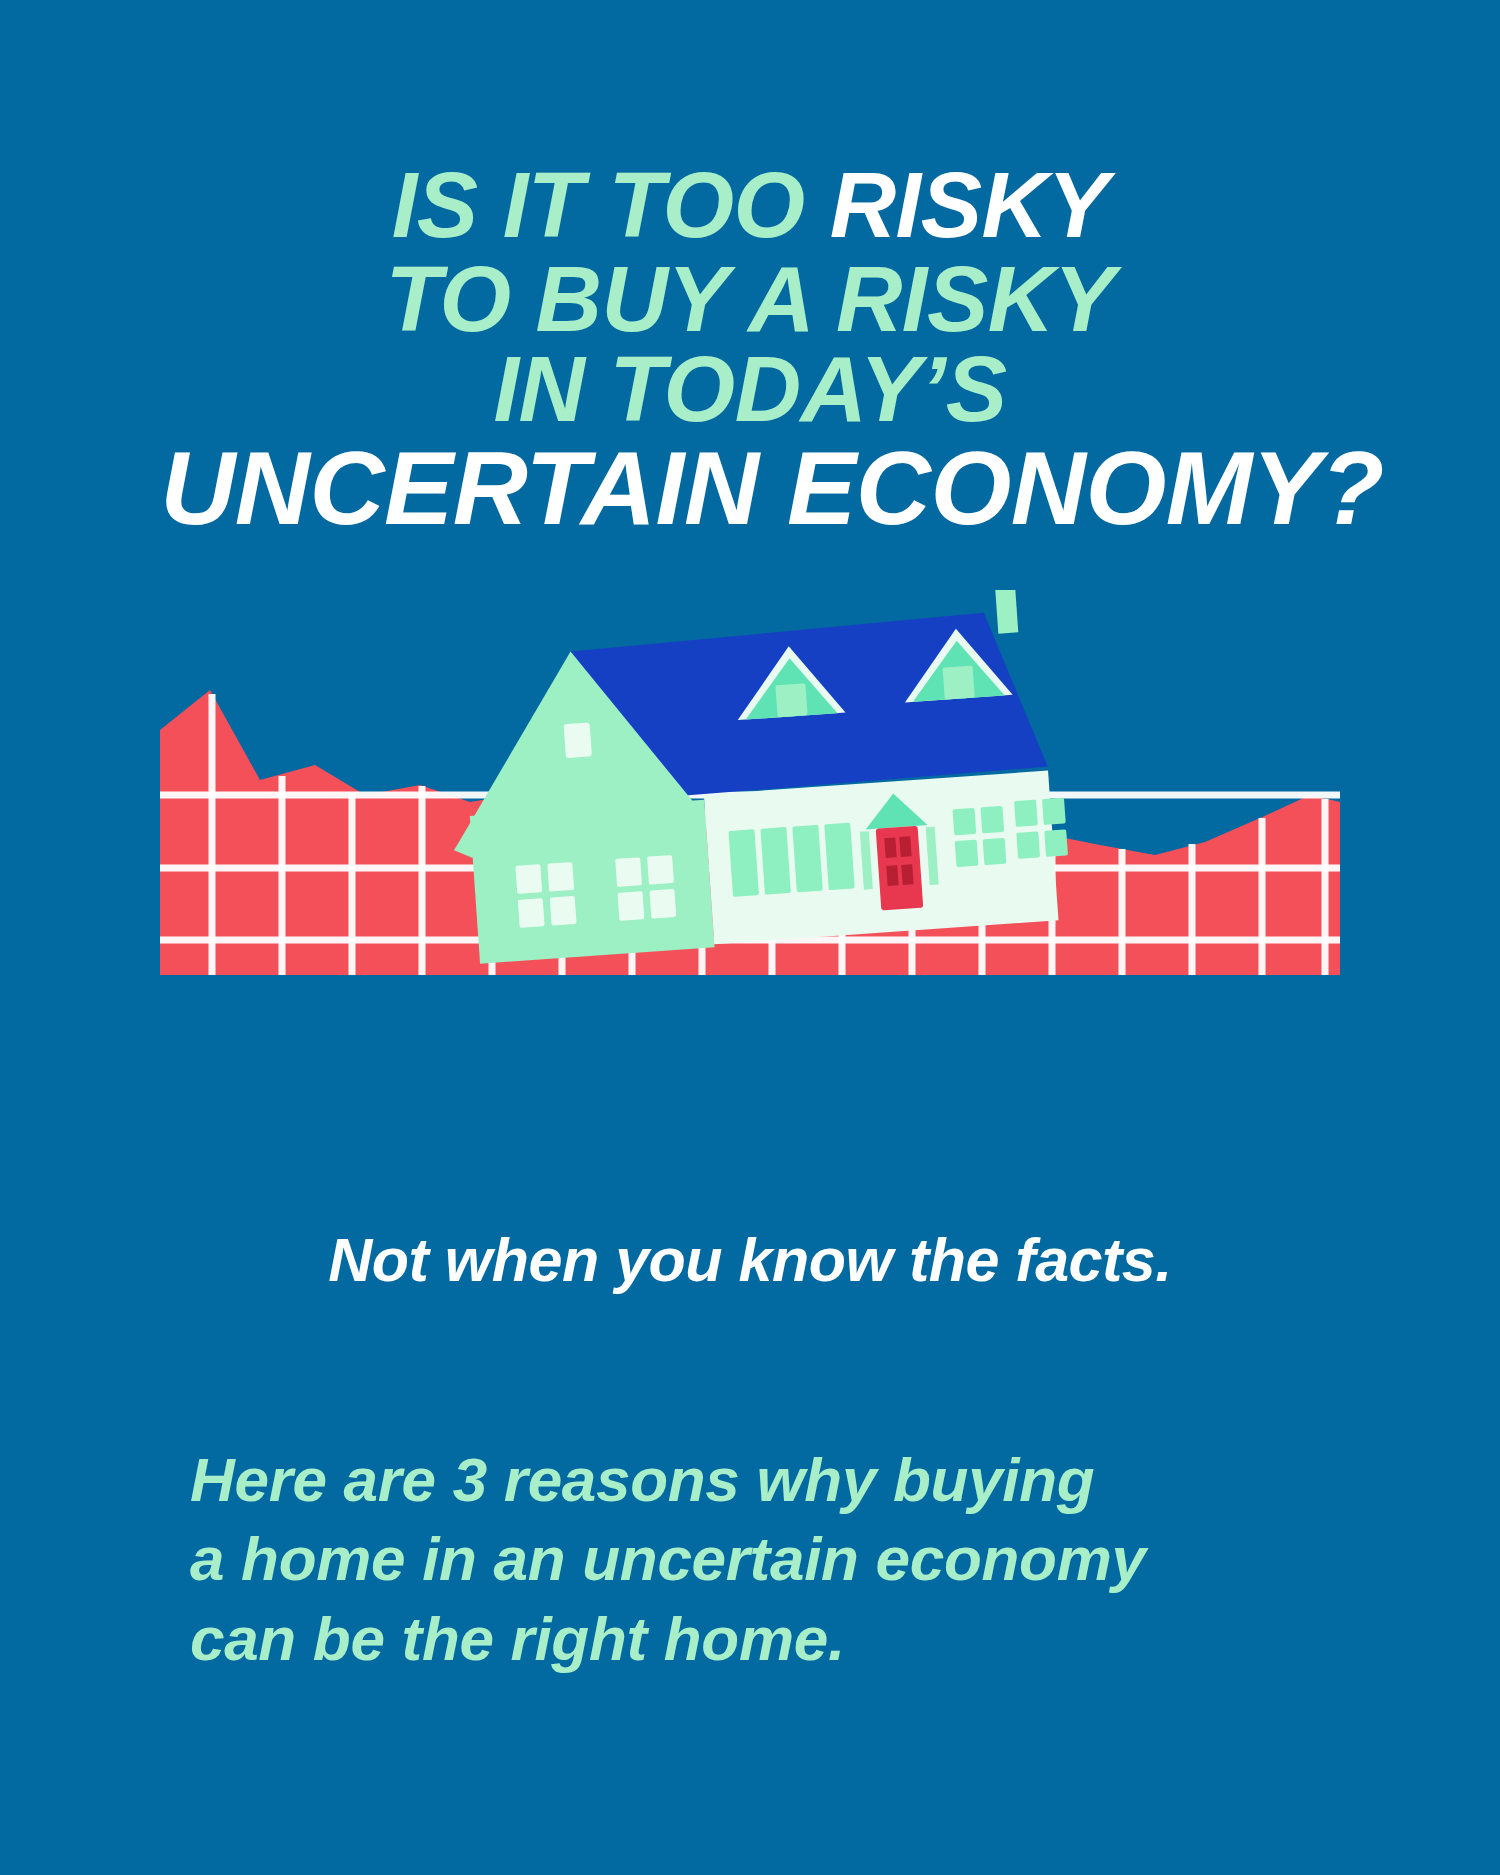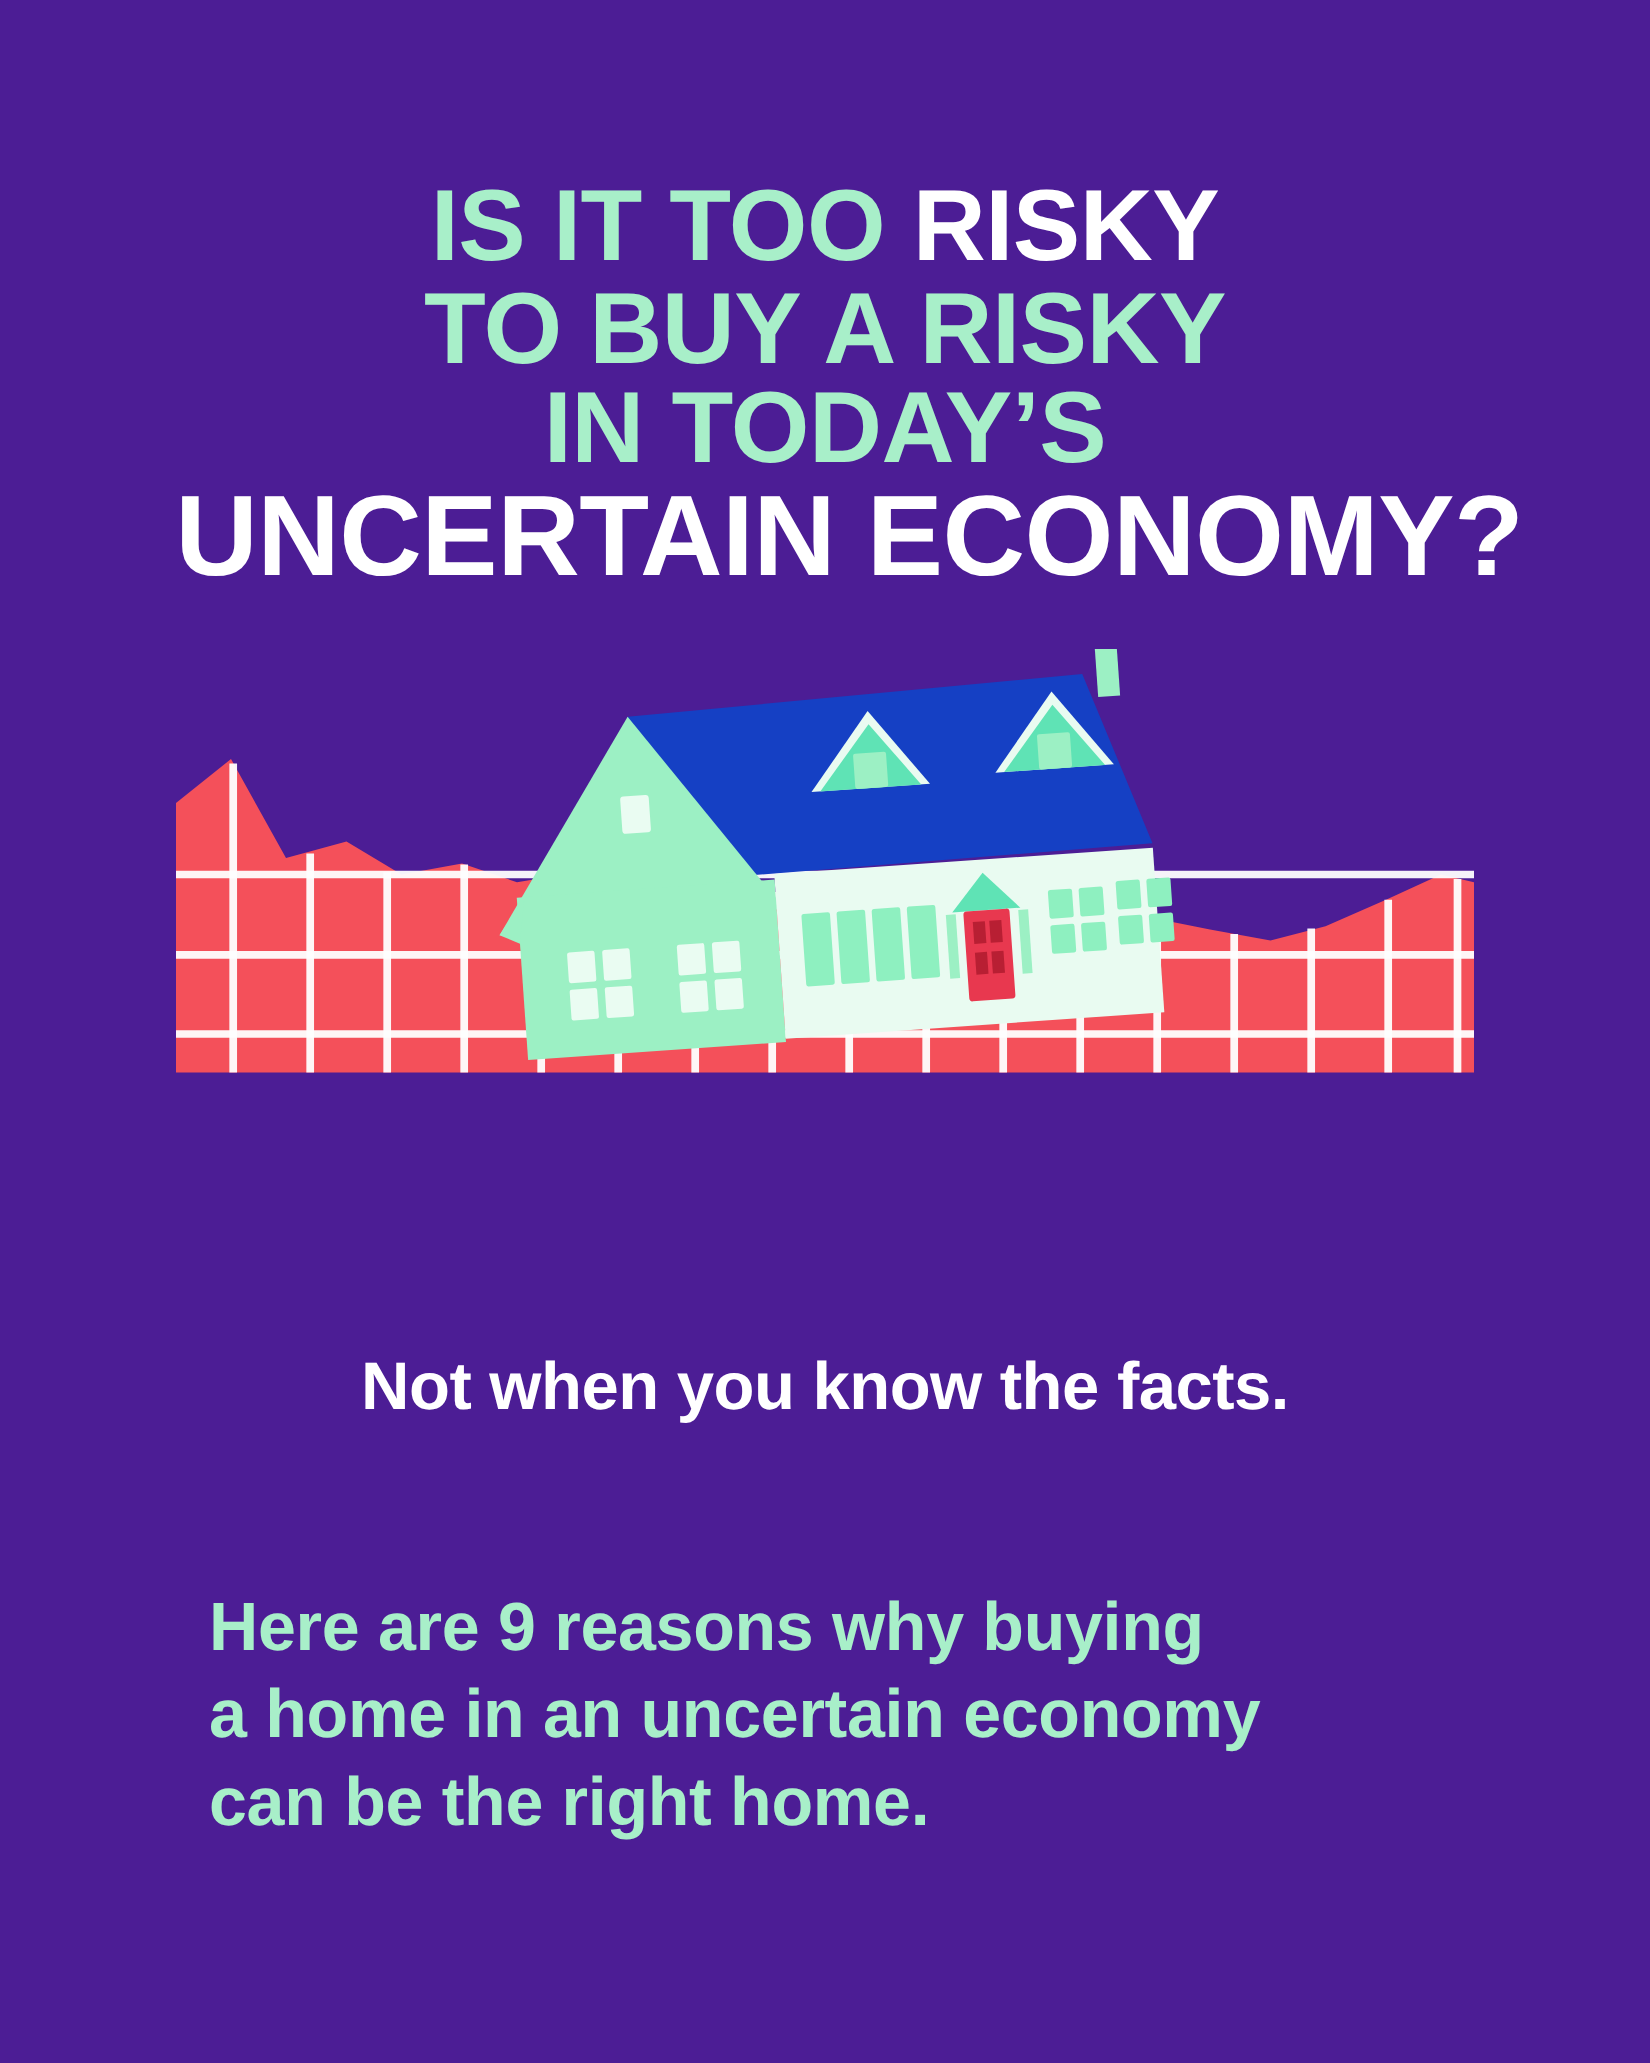--- a/index.html
+++ b/index.html
@@ -82,21 +82,21 @@
     font-weight: bold;
     font-size: 62px;
     line-height: 1.28;
     letter-spacing: -0.3px;
   }
   #bodycopy .bl { display: block; white-space: nowrap; }
 </style>
 </head>
 <body>
 
-<div id="poster" style="background: #4c1d95;">
+<div id="poster" style="background: #0369a1; font-style: italic;">
 
   <div id="headline">
     <span class="hl-line hl-1"><span class="mint">IS IT TOO </span><span class="white">RISKY</span></span>
     <span class="hl-line hl-2 mint">TO BUY A RISKY</span>
     <span class="hl-line hl-3 mint">IN TODAY’S</span>
     <span class="hl-line hl-4 white">UNCERTAIN ECONOMY?</span>
   </div>
 
   <div id="illustration">
     <svg width="1200" height="400" viewBox="0 0 1200 400" xmlns="http://www.w3.org/2000/svg">
@@ -231,18 +231,18 @@
           <rect x="862" y="260" width="22" height="26" rx="2"></rect>
           <rect x="890" y="260" width="22" height="26" rx="2"></rect>
         </g>
       </g>
     </svg>
   </div>
 
   <div id="subhead">Not when you know the facts.</div>
 
   <div id="bodycopy">
-    <span class="bl">Here are 9 reasons why buying</span>
+    <span class="bl">Here are 3 reasons why buying</span>
     <span class="bl">a home in an uncertain economy</span>
     <span class="bl">can be the right home.</span>
   </div>
 
 </div>
 
 </body></html>

